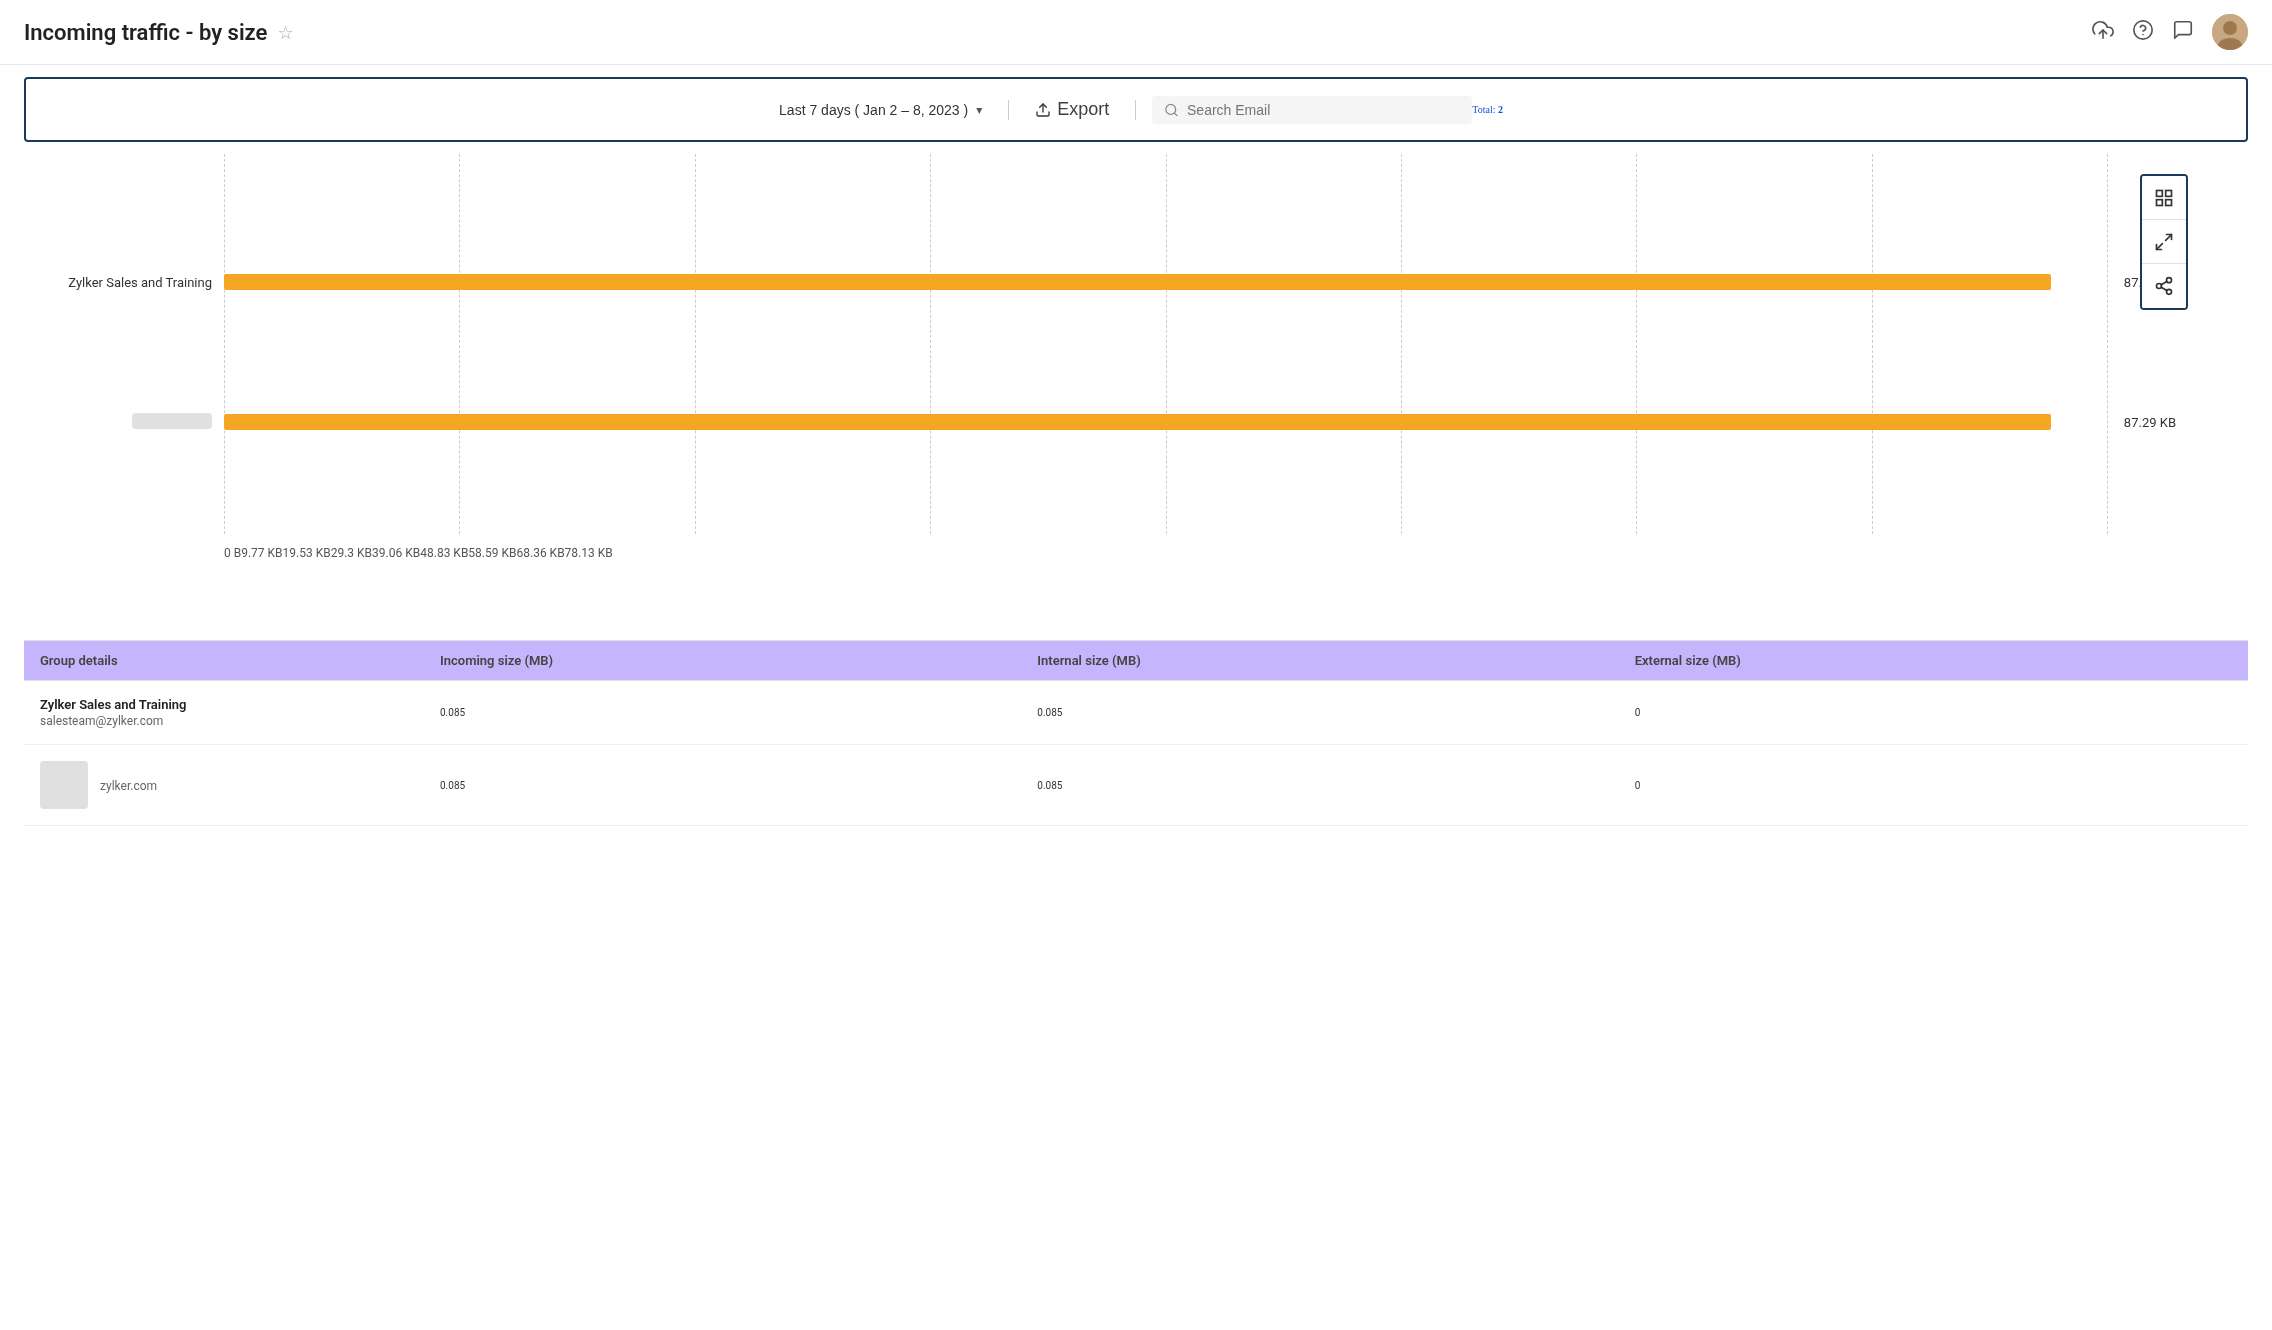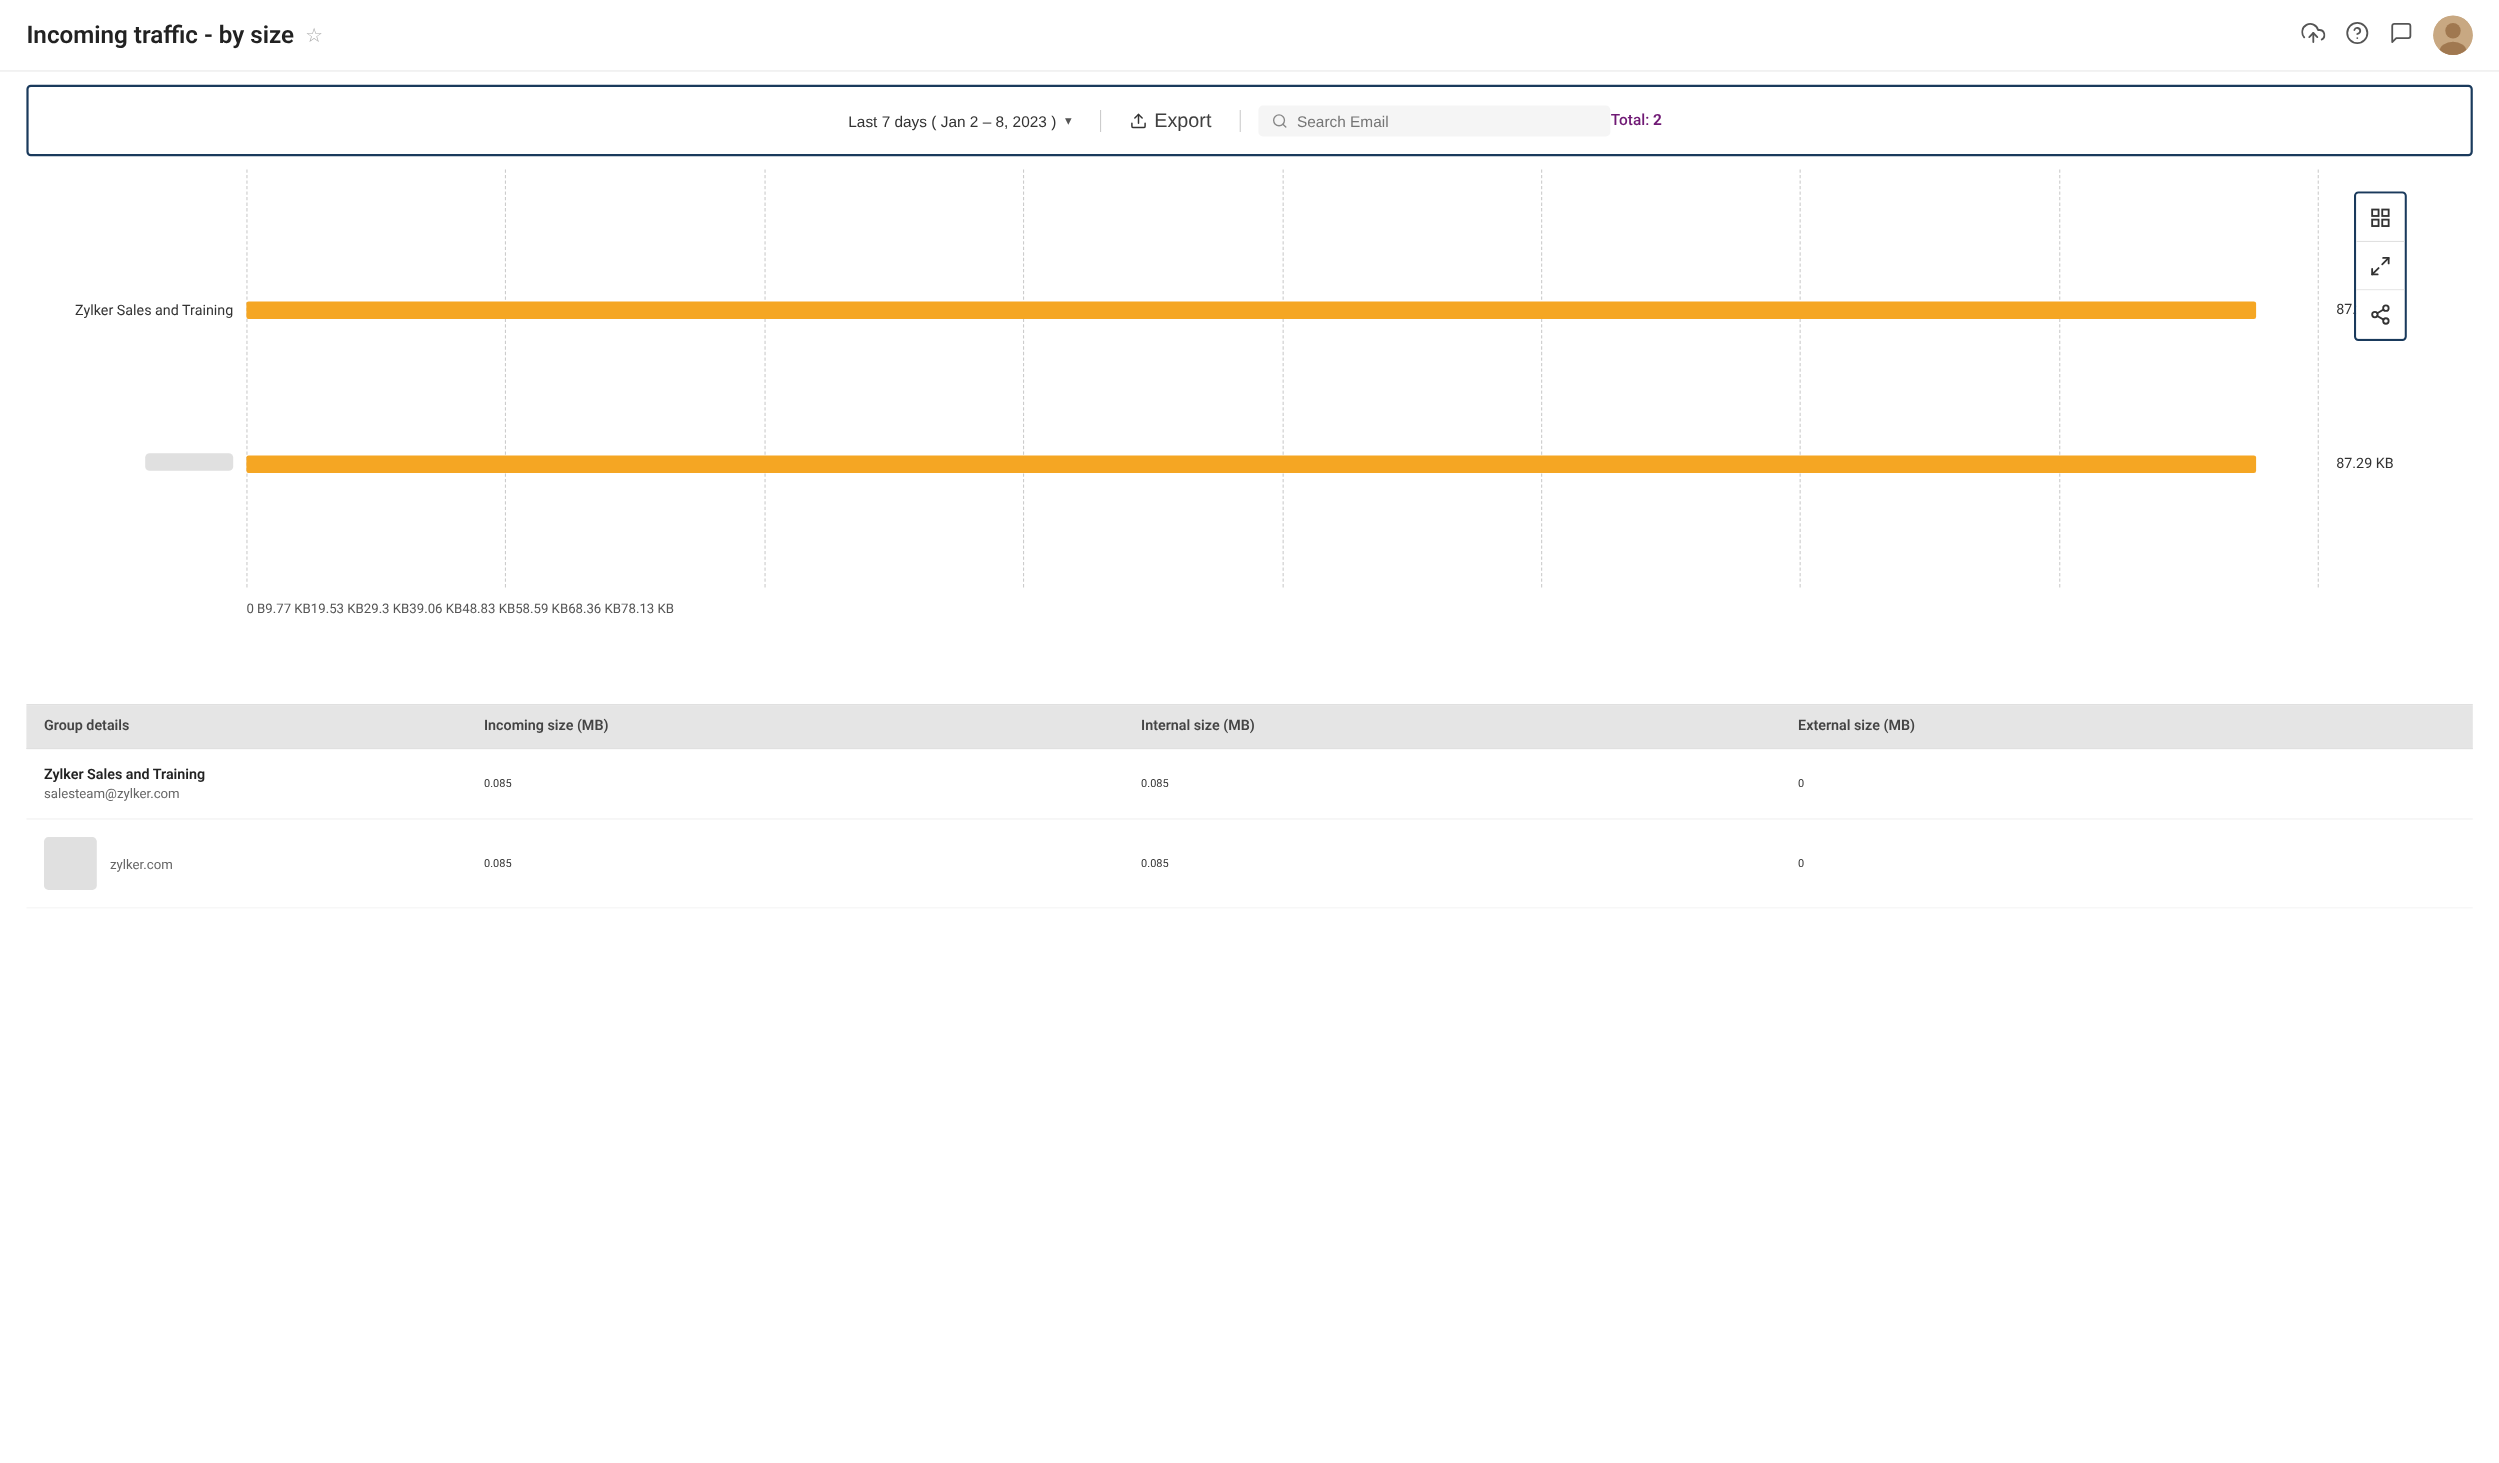--- a/index.html
+++ b/index.html
@@ -113,23 +113,24 @@
     }
     .search-box input {
       border: none;
       background: transparent;
       font-size: 14px;
       color: #888;
       outline: none;
       width: 100%;
     }
     .toolbar-right {
-      font-size: 14px;
-      color: #701a75;
+      font-size: 10px;
+      color: #1d4ed8;
       font-weight: 500;
+      font-family: Liberation Serif, serif;
     }
     .toolbar-right strong {
       font-weight: 700;
     }
 
     
     .chart-container {
       position: relative;
       margin: 8px 24px 0;
       padding: 0 60px 60px 0;
@@ -245,21 +246,21 @@
     }
 
     
     .table-container {
       margin: 20px 24px 0;
       border-top: 1px solid #e0e0e0;
     }
     .table-header {
       display: grid;
       grid-template-columns: 400px 1fr 1fr 1fr;
-      background: #e5e5e5;
+      background: #c4b5fd;
       padding: 12px 16px;
       font-weight: 600;
       font-size: 13px;
       color: #444;
       border-bottom: 1px solid #e0e0e0;
     }
     .table-row {
       display: grid;
       grid-template-columns: 400px 1fr 1fr 1fr;
       padding: 16px 16px;

